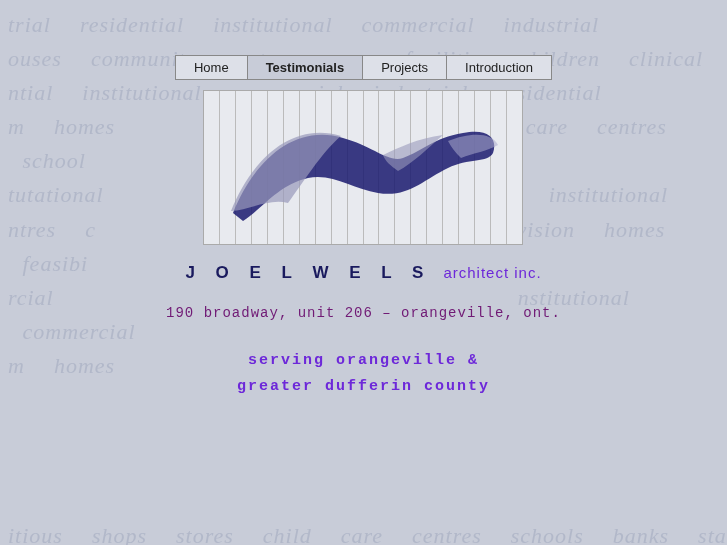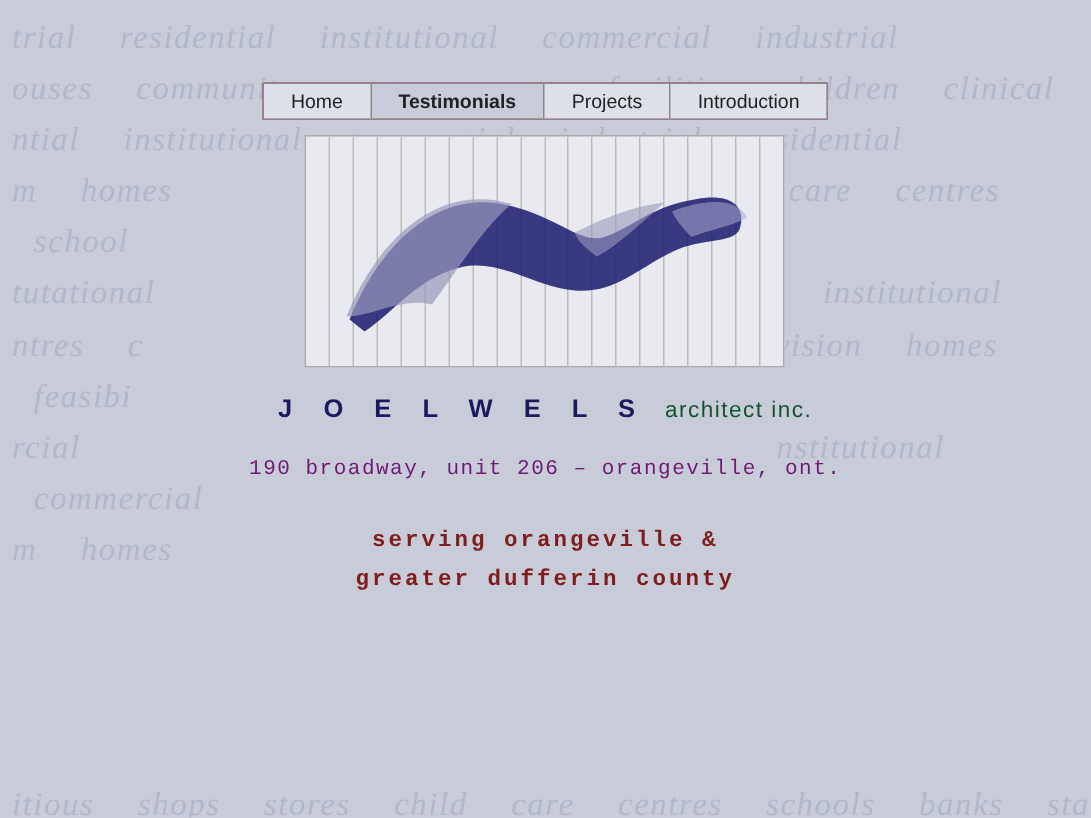--- a/index.html
+++ b/index.html
@@ -122,21 +122,21 @@
       color: #701a75;
       font-family: 'Courier New', monospace;
       line-height: 1.8;
       letter-spacing: 1px;
     }
 
     .serving-block {
       margin-top: 22px;
       text-align: center;
       font-size: 15px;
-      color: #7f1d1d;
+      color: #6d28d9;
       font-family: 'Courier New', monospace;
       letter-spacing: 2px;
       line-height: 1.7;
       font-weight: bold;
     }
 
     
     .logo-shape {
       position: absolute;
       z-index: 2;
@@ -225,21 +225,21 @@
 
         <path d="M 235 38
                  C 255 30, 278 28, 285 42
                  C 275 48, 260 50, 248 55
                  C 242 49, 238 44, 235 38 Z" fill="#aaaacc" stroke="none" opacity="0.55"></path>
       </svg>
     </div>
 
     <div style="display:flex; align-items:baseline; margin-top:10px; gap:12px;">
       <span class="logo-name">J  O  E  L    W  E  L  S</span>
-      <span style="font-size:15px; color:#14532d; font-family:Arial,sans-serif; letter-spacing:1px;">architect inc.</span>
+      <span style="font-size:15px; color:#6d28d9; font-family:Arial,sans-serif; letter-spacing:1px;">architect inc.</span>
     </div>
 
     <div class="address-block">
       <div>190 broadway, unit 206 – orangeville, ont.</div>
     </div>
 
     <div class="serving-block">
       <div>serving orangeville &amp;</div>
       <div>greater dufferin county</div>
     </div>

